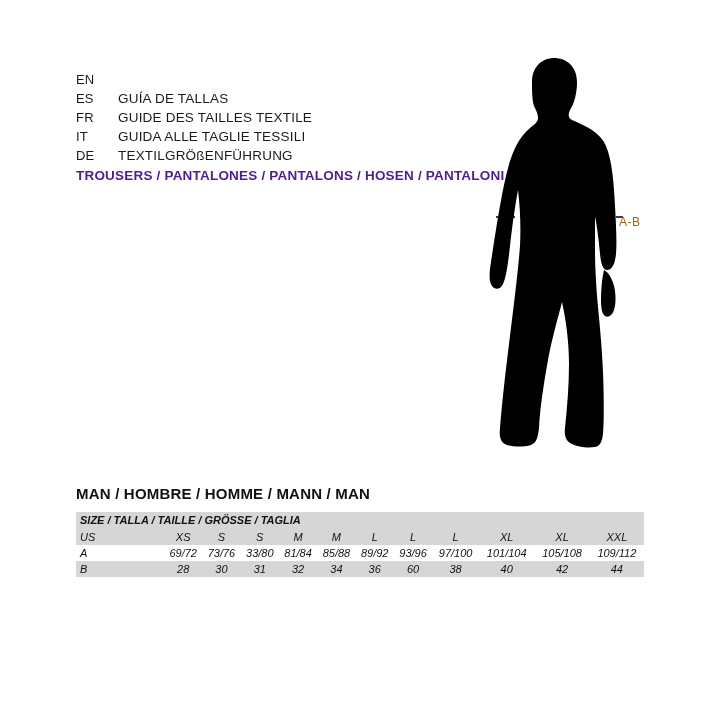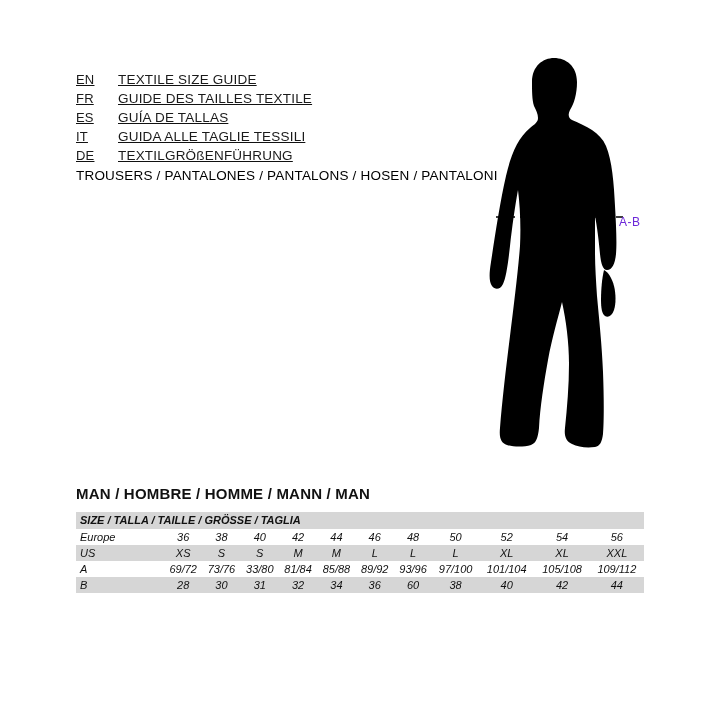--- a/index.html
+++ b/index.html
@@ -20,21 +20,20 @@
     width: 720px;
     height: 720px;
   }
 
   
   .lang-block {
     position: absolute;
     left: 76px;
     top: 72px;
     width: 380px;
-    text-decoration: underline;
   }
   .lang-row {
     display: flex;
     align-items: baseline;
     height: 19px;
     font-size: 13.5px;
     letter-spacing: 0.2px;
     color: #1a1a1a;
   }
   .lang-code {
@@ -45,42 +44,42 @@
   .lang-text {
     flex: 1 1 auto;
     font-size: 13.5px;
   }
 
   .garment-title {
     position: absolute;
     left: 76px;
     top: 168px;
     font-size: 13.5px;
-    font-weight: normal;
+    font-weight: bold;
     letter-spacing: 0.2px;
-    color: #000000;
+    color: #4c1d95;
   }
 
   
   .figure-wrap {
     position: absolute;
     left: 440px;
     top: 56px;
     width: 250px;
     height: 420px;
   }
   .figure-wrap svg {
     display: block;
   }
   .ab-label {
     position: absolute;
     left: 619px;
     top: 215px;
     font-size: 12px;
-    color: #6d28d9;
+    color: #a16207;
     letter-spacing: 0.5px;
   }
 
   
   .section-label {
     position: absolute;
     left: 76px;
     top: 485px;
     font-size: 15px;
     font-weight: bold;
@@ -133,29 +132,28 @@
   .footnotes div { white-space: nowrap; }
 </style>
 </head>
 <body>
 
 <div class="page">
 
   <div class="lang-block">
     <div class="lang-row">
       <span class="lang-code">EN</span>
-      <span class="lang-text">TEXTILE SIZE GUIDE</span>
+    </div>
+    <div class="lang-row">
+      <span class="lang-code">ES</span>
+      <span class="lang-text">GUÍA DE TALLAS</span>
     </div>
     <div class="lang-row">
       <span class="lang-code">FR</span>
       <span class="lang-text">GUIDE DES TAILLES TEXTILE</span>
-    </div>
-    <div class="lang-row">
-      <span class="lang-code">ES</span>
-      <span class="lang-text">GUÍA DE TALLAS</span>
     </div>
     <div class="lang-row">
       <span class="lang-code">IT</span>
       <span class="lang-text">GUIDA ALLE TAGLIE TESSILI</span>
     </div>
     <div class="lang-row">
       <span class="lang-code">DE</span>
       <span class="lang-text">TEXTILGRÖßENFÜHRUNG</span>
     </div>
   </div>
@@ -220,34 +218,20 @@
   </div>
   <div class="ab-label">A-B</div>
 
   <div class="section-label">MAN / HOMBRE / HOMME / MANN / MAN</div>
 
   <table class="size-table">
     <tbody>
       <tr class="head-row">
         <td colspan="12">SIZE / TALLA / TAILLE / GRÖSSE / TAGLIA</td>
       </tr>
-      <tr class="plain">
-        <td class="rowlabel">Europe</td>
-        <td>36</td>
-        <td>38</td>
-        <td>40</td>
-        <td>42</td>
-        <td>44</td>
-        <td>46</td>
-        <td>48</td>
-        <td>50</td>
-        <td>52</td>
-        <td>54</td>
-        <td>56</td>
-      </tr>
       <tr class="shade">
         <td class="rowlabel">US</td>
         <td>XS</td>
         <td>S</td>
         <td>S</td>
         <td>M</td>
         <td>M</td>
         <td>L</td>
         <td>L</td>
         <td>L</td>

